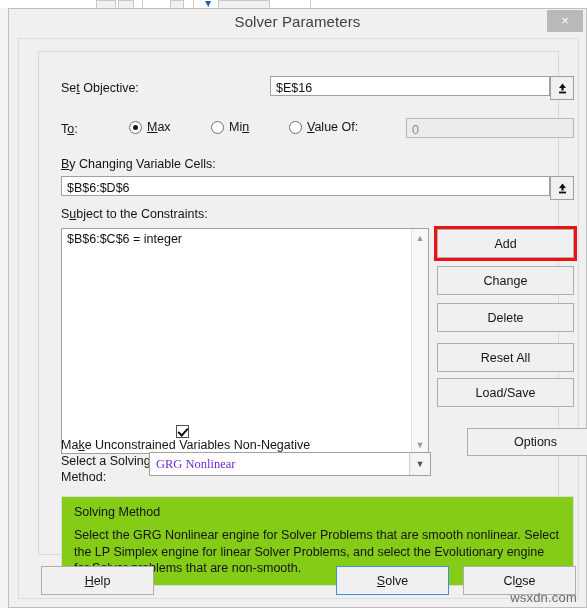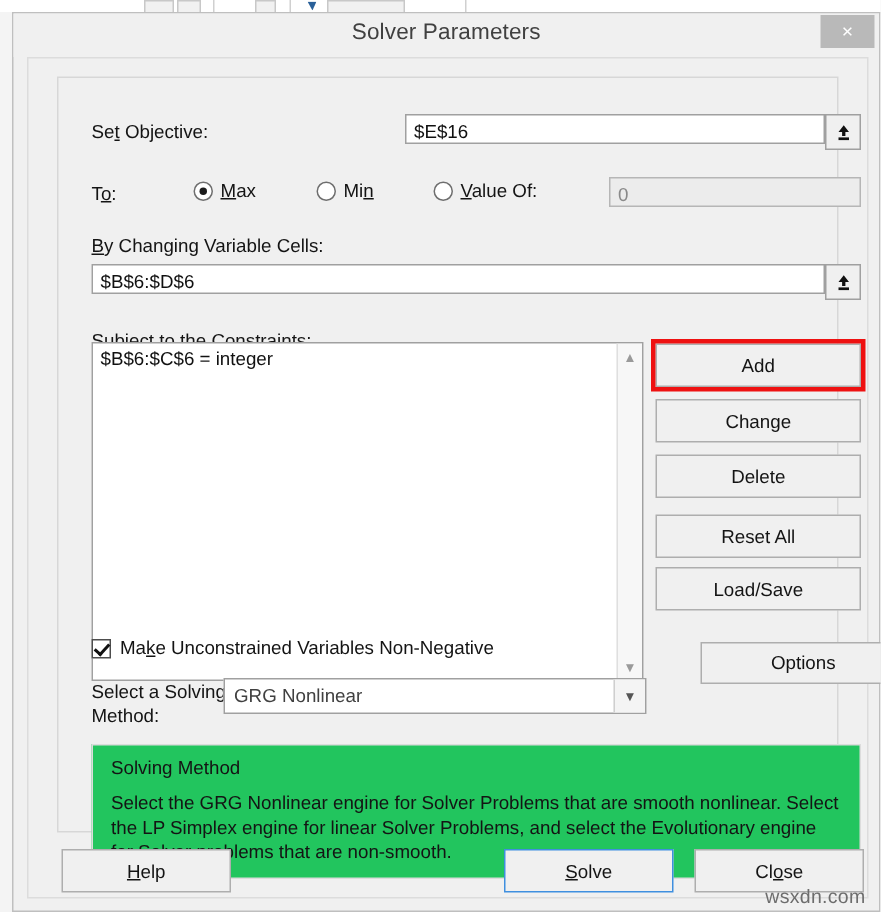--- a/index.html
+++ b/index.html
@@ -176,20 +176,21 @@
   }
   .radio-lbl { font-size: 12.5px; color: #141414; }
 
   
   .check-wrap {
     position: absolute;
     display: flex;
     align-items: center;
     cursor: pointer;
     white-space: nowrap;
+    flex-direction: column;
   }
   .checkbox {
     width: 13px; height: 13px;
     border: 1px solid #4d4d4d;
     background: #ffffff;
     box-sizing: border-box;
     margin-right: 6px;
     position: relative;
     flex: 0 0 auto;
   }
@@ -273,43 +274,44 @@
     position: absolute;
     background: #ffffff;
     border: 1px solid #a0a0a0;
     box-sizing: border-box;
     cursor: pointer;
     display: flex;
     align-items: center;
   }
   .combo .val {
     font-size: 12.5px;
-    color: #404040;
+    color: #6d28d9;
     padding-left: 6px;
     flex: 1 1 auto;
     white-space: nowrap;
+    font-family: Liberation Serif, serif;
   }
   .combo .arrowbox {
     width: 20px;
     height: 100%;
     border-left: 1px solid #cfcfcf;
     background: #f4f4f4;
     display: flex;
     align-items: center;
     justify-content: center;
     color: #555;
     font-size: 9px;
     flex: 0 0 auto;
   }
 
   
   .groupbox {
     position: absolute;
     border: 1px solid #dcdcdc;
-    background: #22c55e;
+    background: #84cc16;
     box-sizing: border-box;
   }
   .groupbox .gb-title {
     position: absolute;
     left: 12px; top: 8px;
     font-size: 12.5px;
     color: #141414;
   }
   .groupbox .gb-body {
     position: absolute;
@@ -389,21 +391,21 @@
         <u>B</u>y Changing Variable Cells:
       </div>
       <div class="tbox" style="left:22px; top:124px; width:489px;">$B$6:$D$6</div>
       <div class="picker" style="left:511px; top:124px;">
         <svg width="13" height="13" viewBox="0 0 13 13" aria-hidden="true">
           <path d="M6.5 1.5 L10 6 L7.6 6 L7.6 8.6 L5.4 8.6 L5.4 6 L3 6 Z" fill="#111"></path>
           <rect x="3" y="9.6" width="7" height="1.8" fill="#111"></rect>
         </svg>
       </div>
 
-      <div class="lbl" style="left:22px; top:168px;">
+      <div class="lbl" style="left:22px; top:155px;">
         S<u>u</u>bject to the Constraints:
       </div>
 
       <div class="listbox" style="left:22px; top:176px; width:368px; height:226px;">
         <div class="item">$B$6:$C$6 = integer</div>
         <div class="vscroll">
           <div class="arrow up">▲</div>
           <div class="arrow down">▼</div>
         </div>
       </div>

